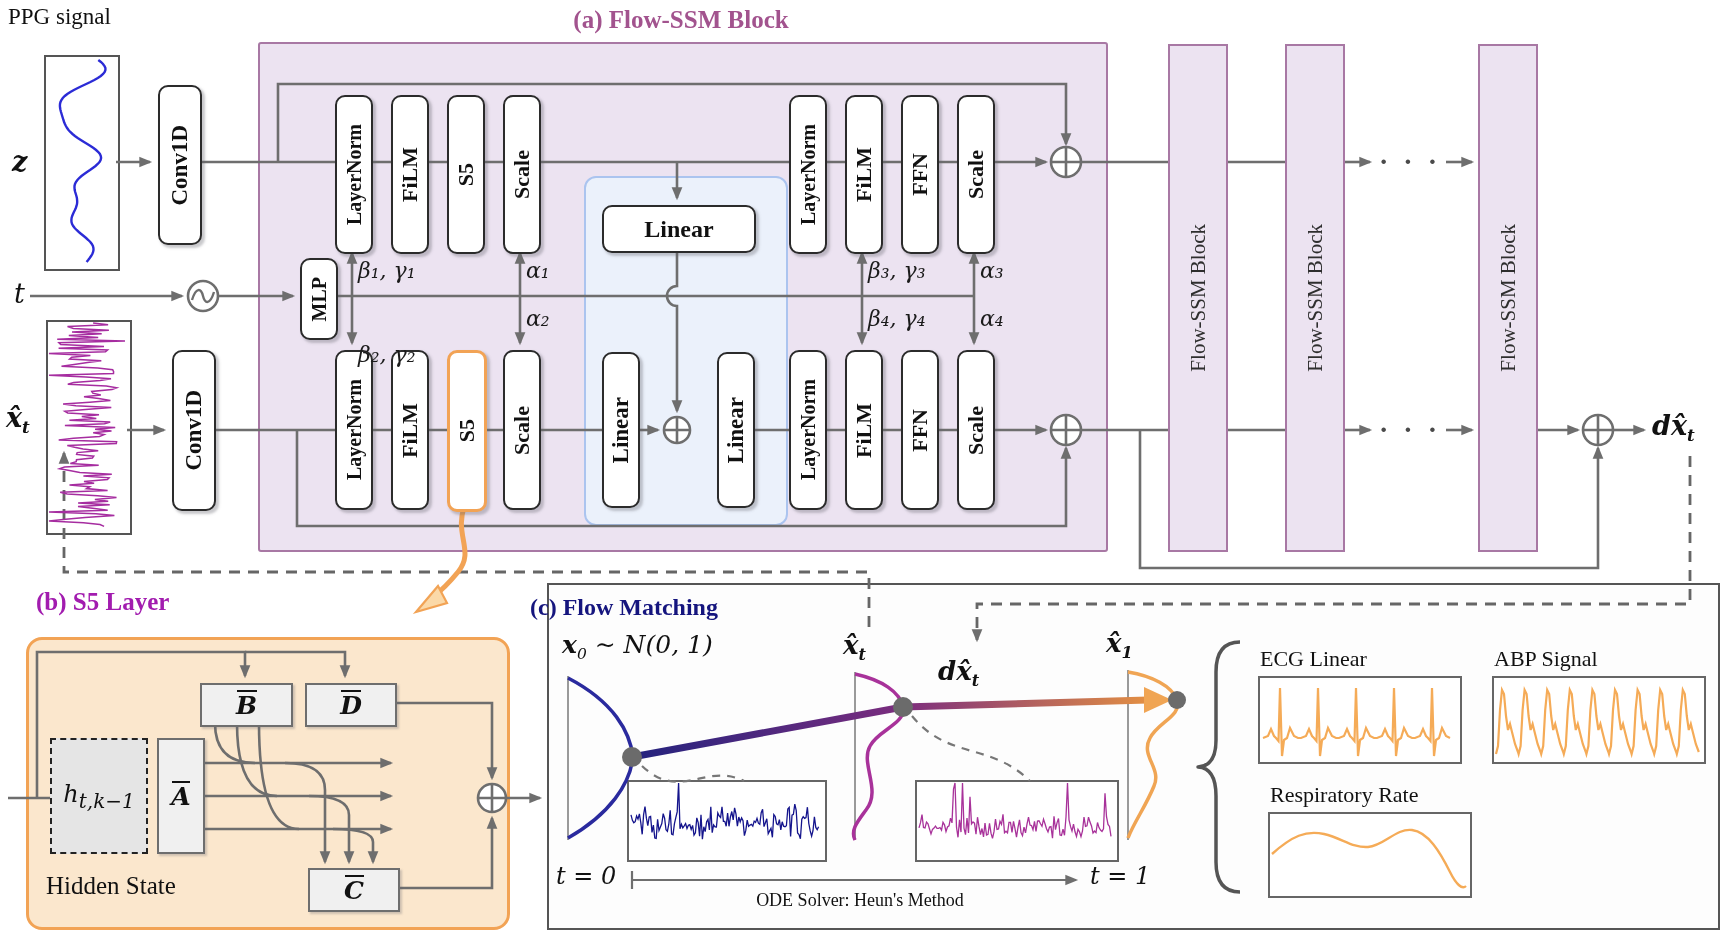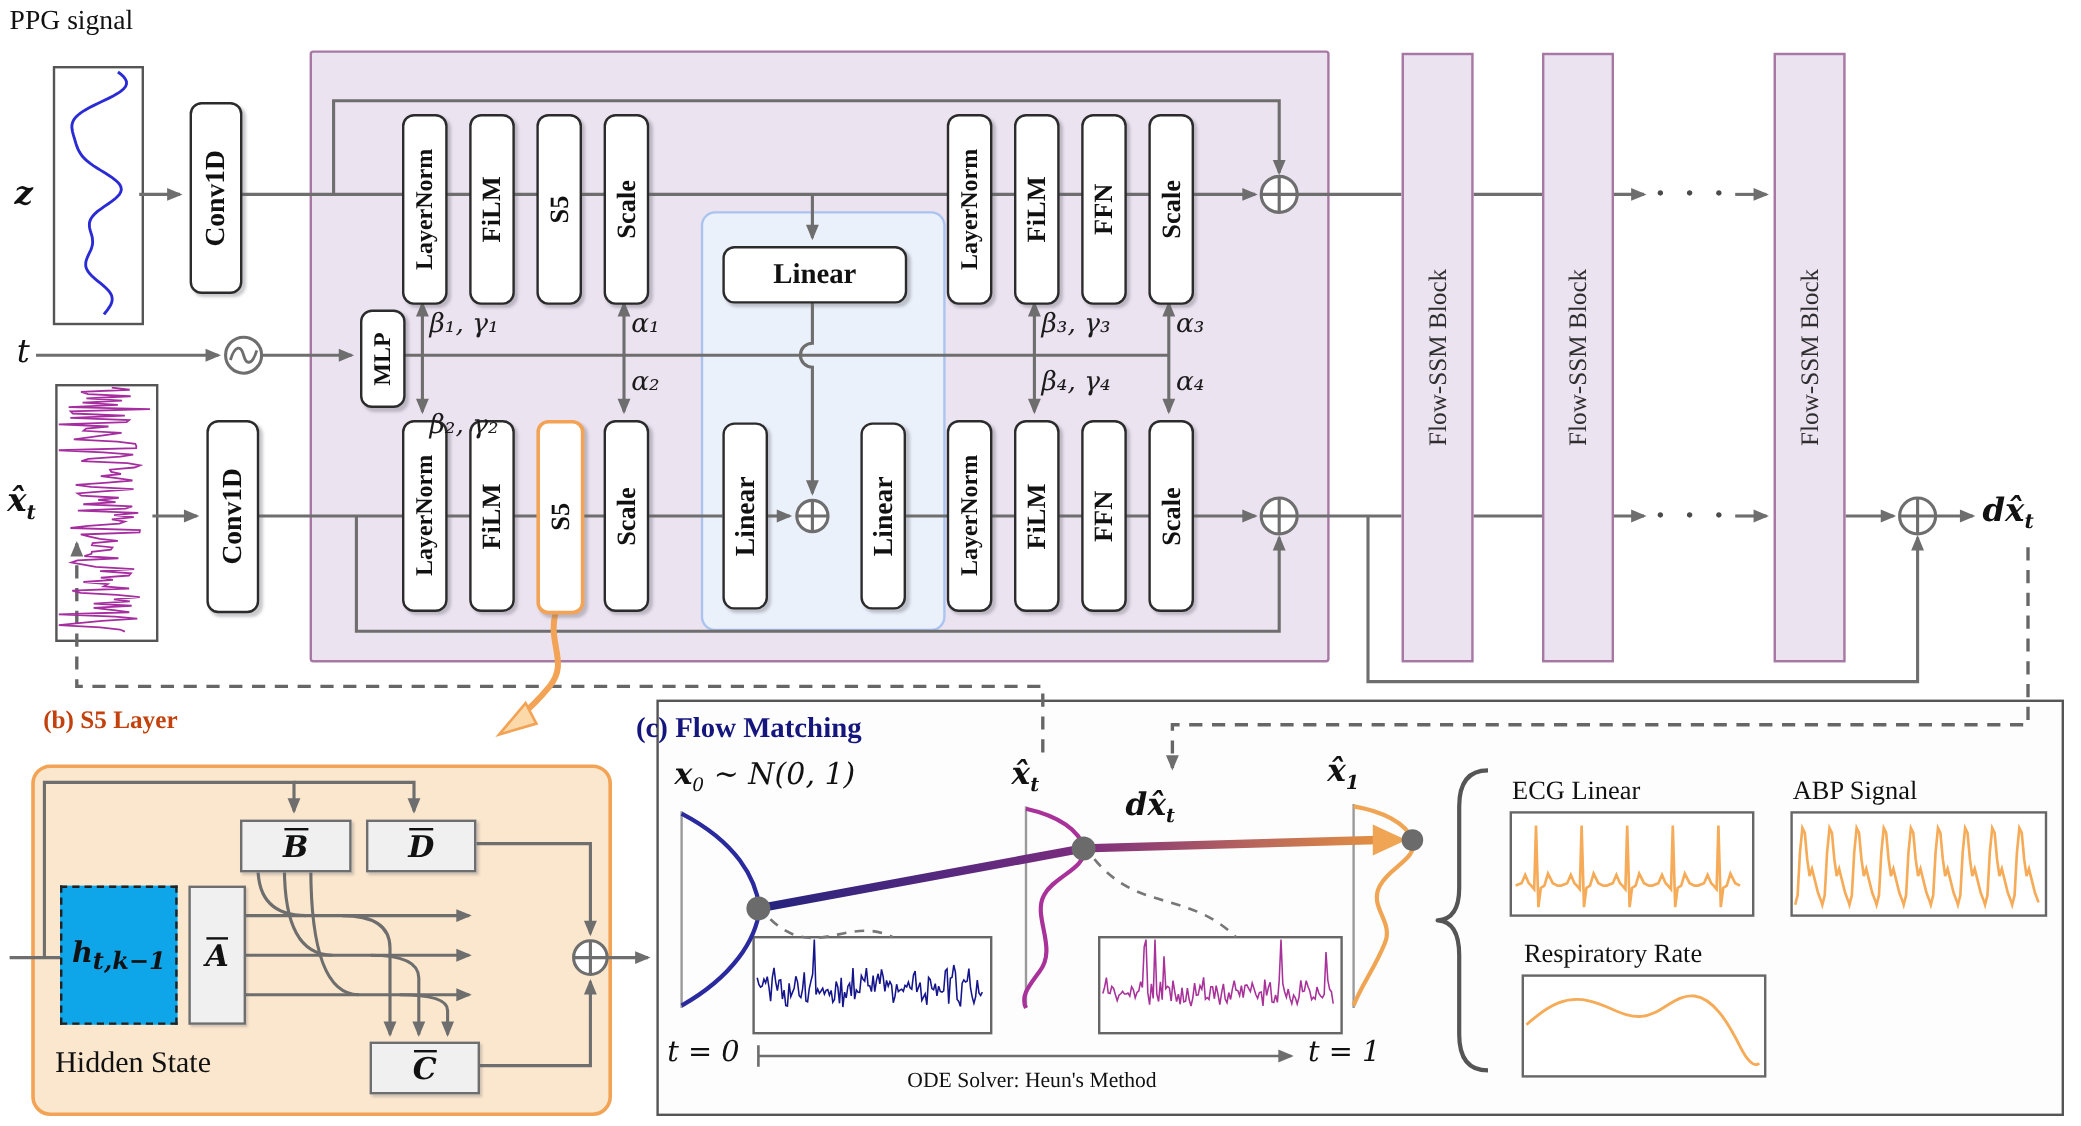--- a/index.html
+++ b/index.html
@@ -17,28 +17,28 @@
   
   .vbox{background:#fff;border:2.3px solid #2b2b2b;border-radius:10px;z-index:10;
         display:flex;align-items:center;justify-content:center;box-shadow:2.5px 2.5px 2.5px rgba(100,100,110,.35);}
   .vbox span{writing-mode:vertical-rl;transform:rotate(180deg);font-weight:700;font-size:22px;white-space:nowrap;}
   .vbox.s5hl{border:3px solid #f2a355;}
   .hbox{background:#fff;border:2.3px solid #2b2b2b;border-radius:10px;z-index:10;
         display:flex;align-items:center;justify-content:center;font-weight:700;font-size:24px;
         box-shadow:2.5px 2.5px 2.5px rgba(100,100,110,.35);}
   .gbox{background:#f0f0f0;border:2.3px solid #6e6e6e;z-index:10;display:flex;align-items:center;justify-content:center;
         font-style:italic;font-weight:700;font-size:25px;box-shadow:2px 2px 2px rgba(100,100,110,.3);}
-  .dbox{background:#0ea5e9;border:2.5px dashed #222;z-index:10;display:flex;align-items:center;justify-content:center;
-        font-style:italic;font-weight:700;font-size:24px;}
+  .dbox{background:#e5e5e5;border:2.5px dashed #222;z-index:10;display:flex;align-items:center;justify-content:center;
+        font-style:italic;font-weight:400;font-size:24px;}
   .ov{position:relative;}
   .ov::before{content:'';position:absolute;top:-1px;left:6%;right:2%;border-top:2.4px solid #111;}
   
   .lab{z-index:12;white-space:nowrap;}
   .title-a{font-weight:700;font-size:25px;color:#a2538e;text-align:center;}
-  .title-b{font-weight:700;font-size:21px;color:#c2410c;}
+  .title-b{font-weight:700;font-size:25px;color:#a21caf;}
   .title-c{font-weight:700;font-size:24px;color:#15157e;}
   .plain{font-size:23px;}
   .mi{font-style:italic;font-family:"DejaVu Serif",serif;}
   .b{font-weight:700;}
   .math-lab{font-size:27px;}
   .math-lab sub,.formula sub{font-size:.62em;font-style:italic;}
   .greek{font:italic 22px "DejaVu Serif",serif;color:#1b1b1b;z-index:12;white-space:nowrap;}
   .formula{font-size:25px;font-family:"DejaVu Serif",serif;}
   .cond{font-size:24px;text-align:center;line-height:1.2;z-index:12;}
   .dots{font-size:28px;font-weight:700;color:#4a4a4a;letter-spacing:4px;text-align:center;z-index:12;}
@@ -305,20 +305,21 @@
     </div>
   <div class="abs gbox" style="left:308px;top:868px;width:88px;height:40px;">
       <span class="ov mi">C</span>
     </div>
 
   <div class="abs lab plain" style="left:8px;top:4px;">PPG signal</div>
   <div class="abs lab mi b math-lab" style="left:12px;top:146px;">z</div>
   <div class="abs lab mi math-lab" style="left:14px;top:278px;">t</div>
   <div class="abs lab mi b math-lab" style="left:6px;top:402px;"><span>x̂</span><sub>t</sub></div>
 
+  <div class="abs lab title-a" style="left:258px;top:6px;width:846px;">(a) Flow-SSM Block</div>
 
   <div class="abs lab greek" style="left:358px;top:258px;">β₁, γ₁</div>
   <div class="abs lab greek" style="left:526px;top:258px;">α₁</div>
   <div class="abs lab greek" style="left:358px;top:306px;margin-top:36px;">β₂, γ₂</div>
   <div class="abs lab greek" style="left:526px;top:306px;">α₂</div>
   <div class="abs lab greek" style="left:868px;top:258px;">β₃, γ₃</div>
   <div class="abs lab greek" style="left:980px;top:258px;">α₃</div>
   <div class="abs lab greek" style="left:868px;top:306px;">β₄, γ₄</div>
   <div class="abs lab greek" style="left:980px;top:306px;">α₄</div>
 

